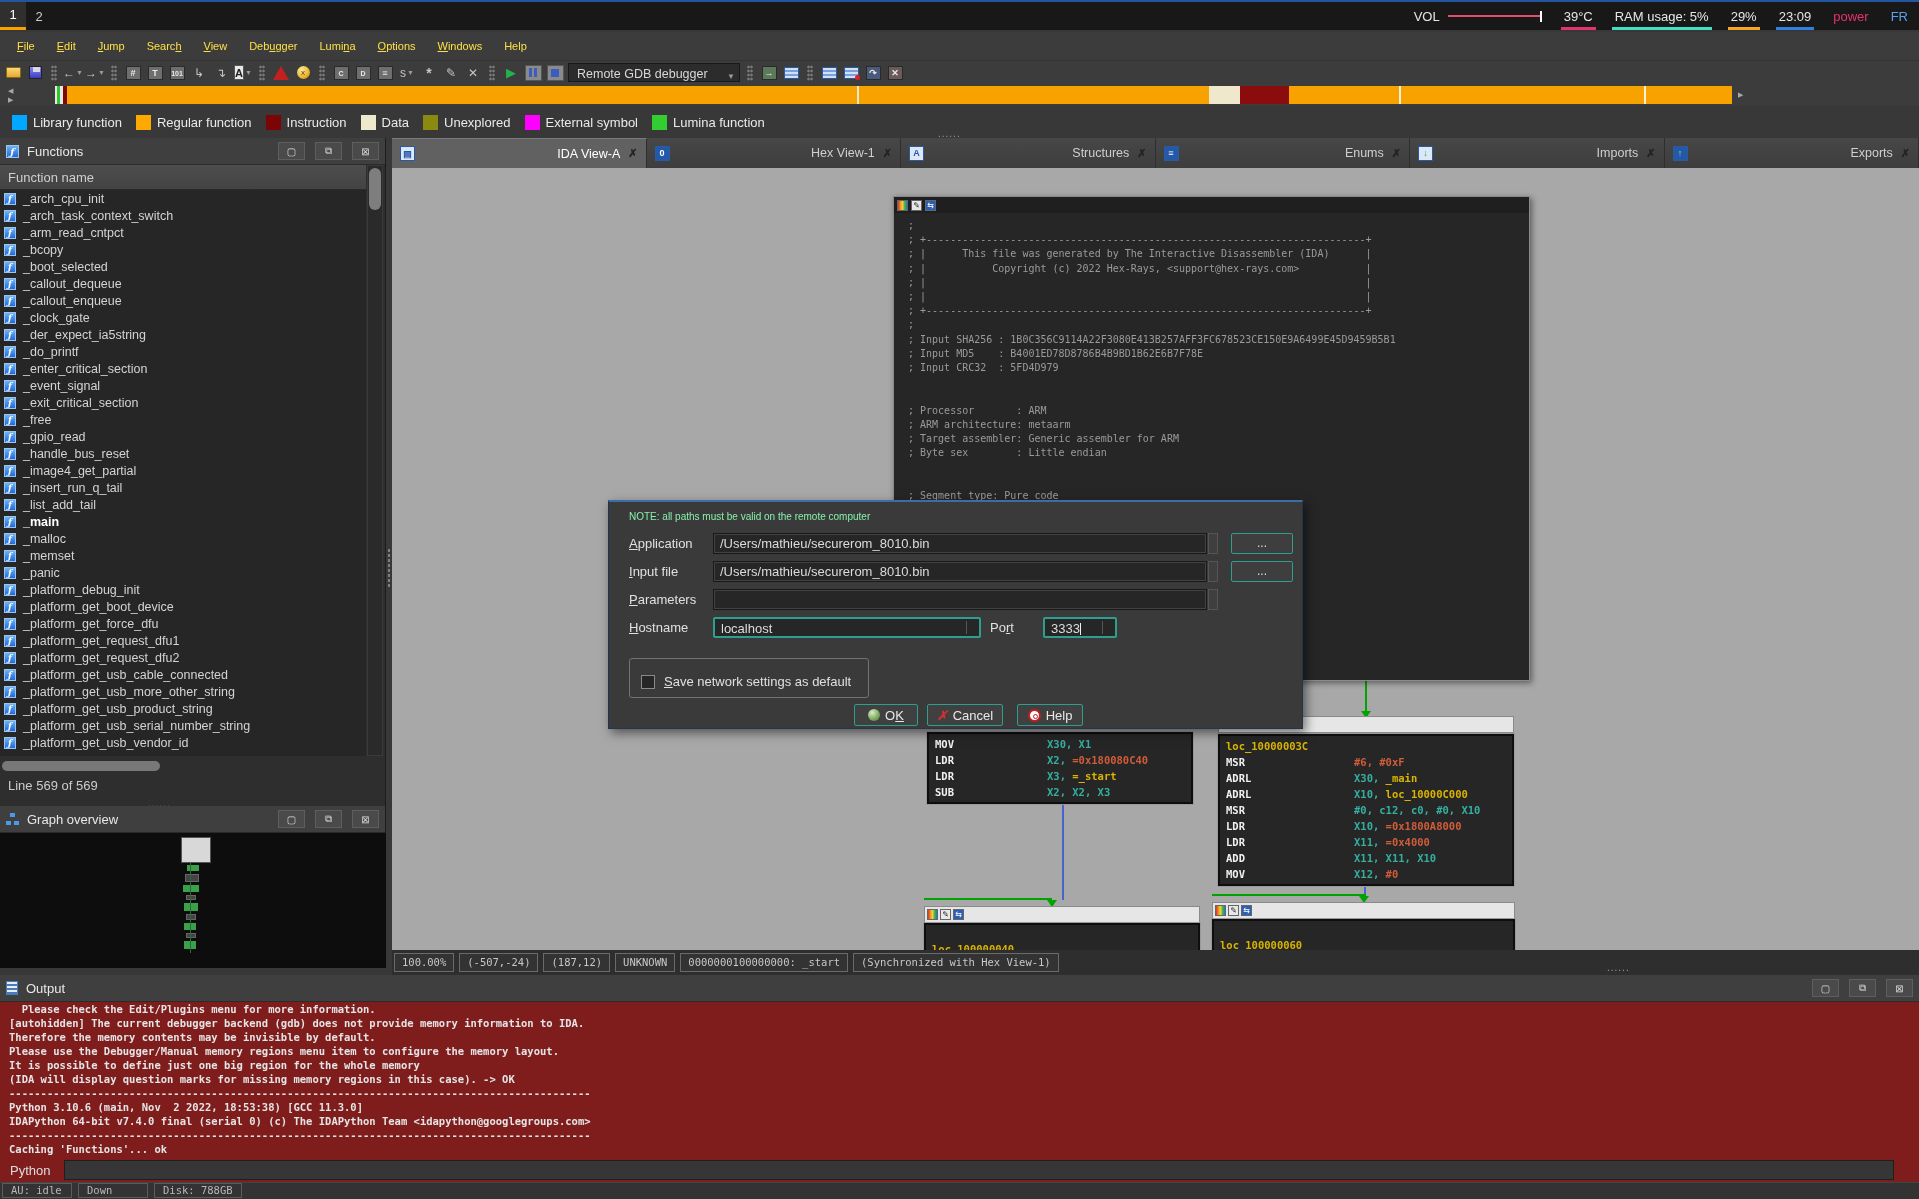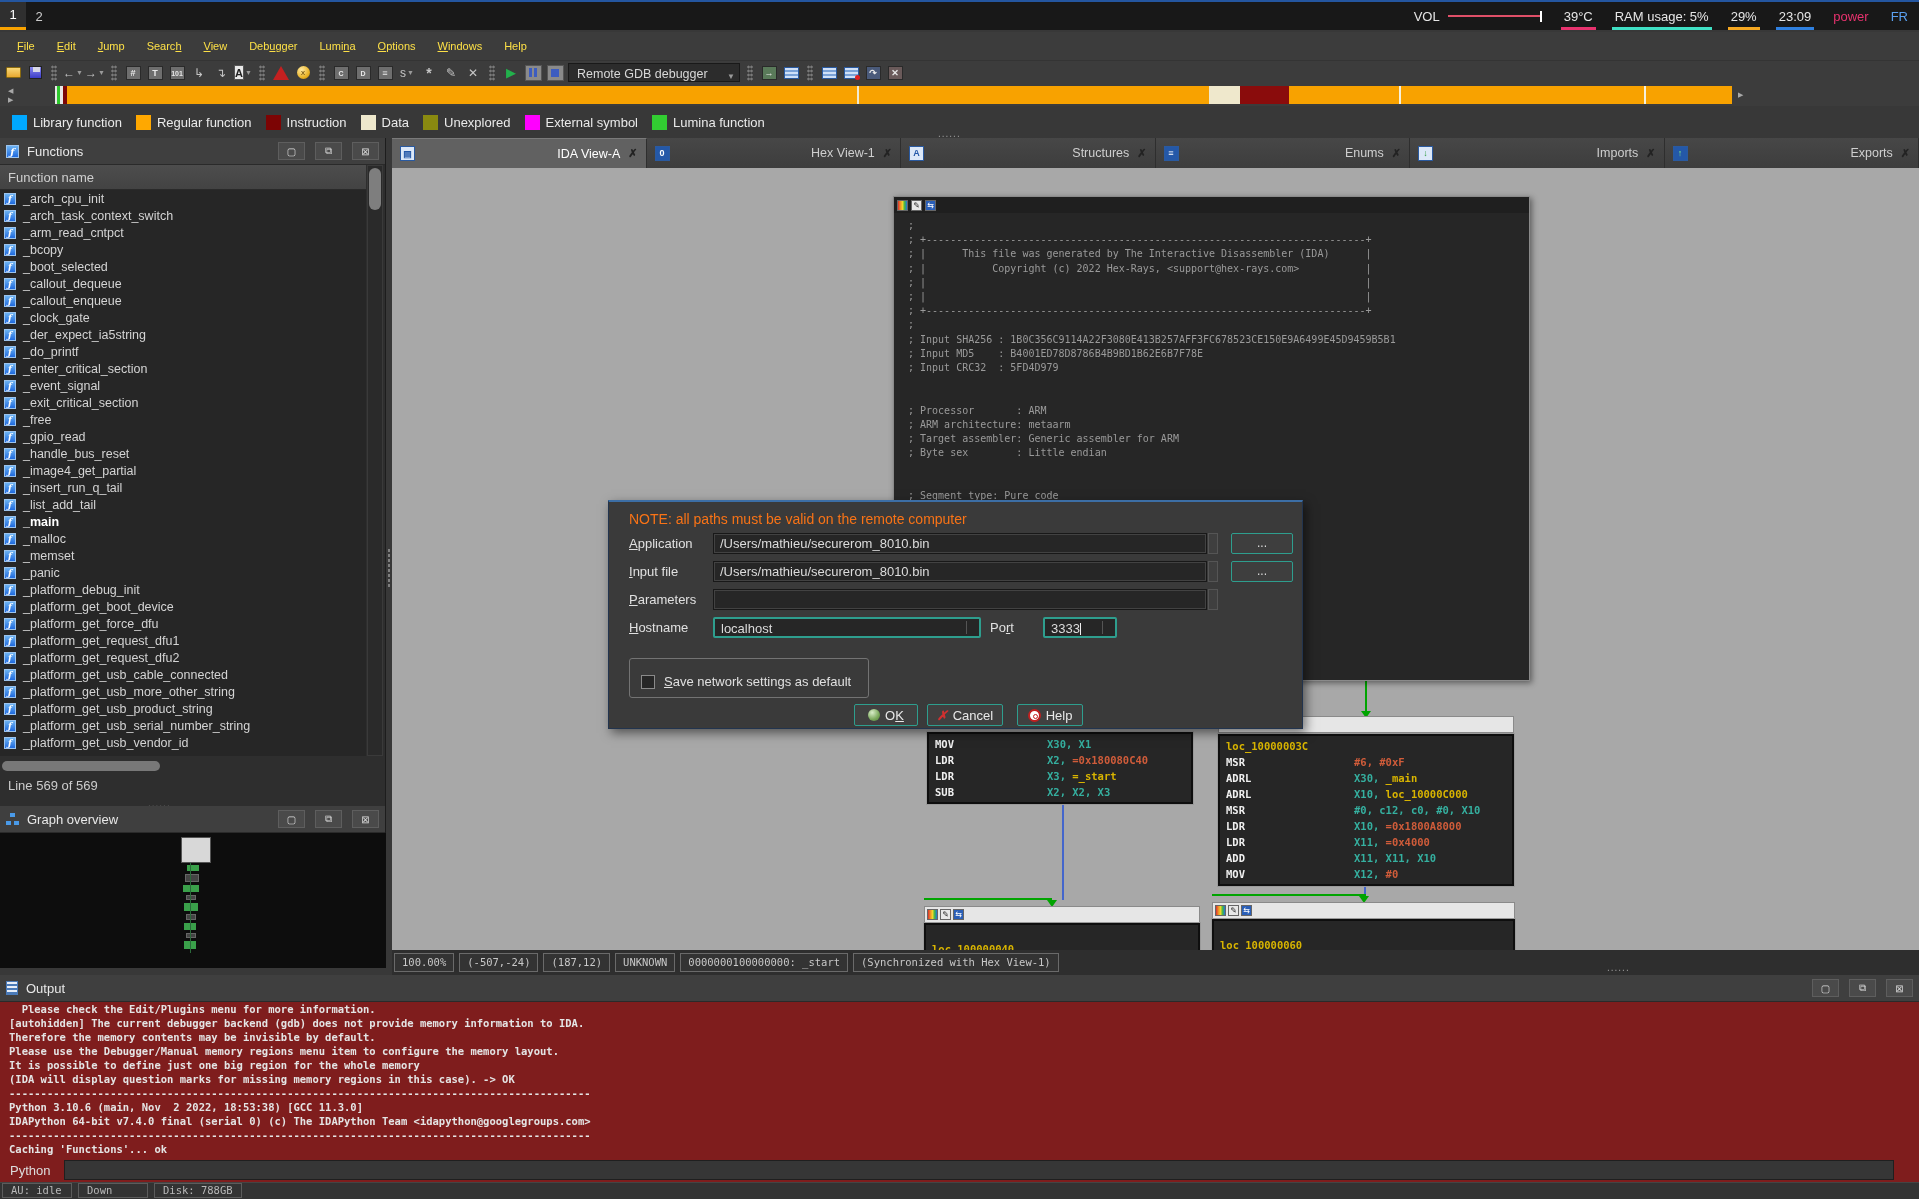--- a/index.html
+++ b/index.html
@@ -105,21 +105,21 @@
 #out-hdr{top:0}
 .doc-icon{width:12px;height:14px;background:repeating-linear-gradient(180deg,#e8eef8 0 2px,#4a7ab8 2px 4px);border:1px solid #4a7ab8}
 #outpre{position:absolute;left:9px;top:27px;color:#e4e4e4;font:bold 10.5px/14px "DejaVu Sans Mono",monospace;white-space:pre}
 #pyrow{position:absolute;left:0;top:183px;width:1919px;height:24px;display:flex;align-items:center}
 #pyrow .plabel{color:#ddd;font-size:13px;margin-left:10px}
 #pyinput{margin-left:14px;width:1830px;height:20px;background:#363636;border:1px solid #1f1f1f}
 #botstatus{position:absolute;left:0;top:207px;width:1919px;height:17px;background:#333;border-top:1px solid #444;display:flex;gap:6px;padding-left:2px}
 .bsbox{height:15px;border:1px solid #5c5c5c;color:#b8b8b8;font:10.5px/13px "DejaVu Sans Mono",monospace;padding:0 8px;min-width:70px}
 
 #dialog{position:absolute;left:608px;top:500px;width:695px;height:229px;background:#3a3a3a;border:1px solid #22344e;border-top:2px solid #3c6ea5;box-shadow:3px 4px 10px rgba(0,0,0,.5);z-index:10}
-#dlg-note{position:absolute;left:20px;top:9px;color:#f97316;font-size:14px}
+#dlg-note{position:absolute;left:20px;top:9px;color:#86efac;font-size:10px}
 .dlg-label{position:absolute;left:20px;color:#e0e0e0;font-size:13px}
 .din{position:absolute;left:104px;width:494px;height:21px;background:#262626;border:1px solid #181818;box-shadow:inset 0 0 0 1px #424242;color:#dcdcdc;font-size:13px;padding:2px 6px;white-space:nowrap;overflow:hidden}
 .din.focus{border:2px solid #2e9e8e;box-shadow:none;border-radius:2px}
 .mini-btn{position:absolute;left:599px;width:10px;height:21px;background:#3f3f3f;border:1px solid #555}
 .browse{position:absolute;left:622px;width:62px;height:21px;background:#3e3e3e;border:1px solid #2e9e8e;border-radius:2px;color:#ddd;font-size:12px;text-align:center;line-height:19px}
 .divline{position:absolute;right:12px;top:2px;bottom:2px;width:1px;background:#555}
 .caret{display:inline-block;width:1px;height:12px;background:#f0f0f0;vertical-align:-2px}
 #groupbox{position:absolute;left:20px;top:156px;width:240px;height:40px;border:1px solid #737373;border-radius:3px}
 #cbx{position:absolute;left:11px;top:16px;width:14px;height:14px;background:#262626;border:1px solid #8a8a8a}
 #cbx-label{position:absolute;left:34px;top:15px;color:#e0e0e0;font-size:13px}

